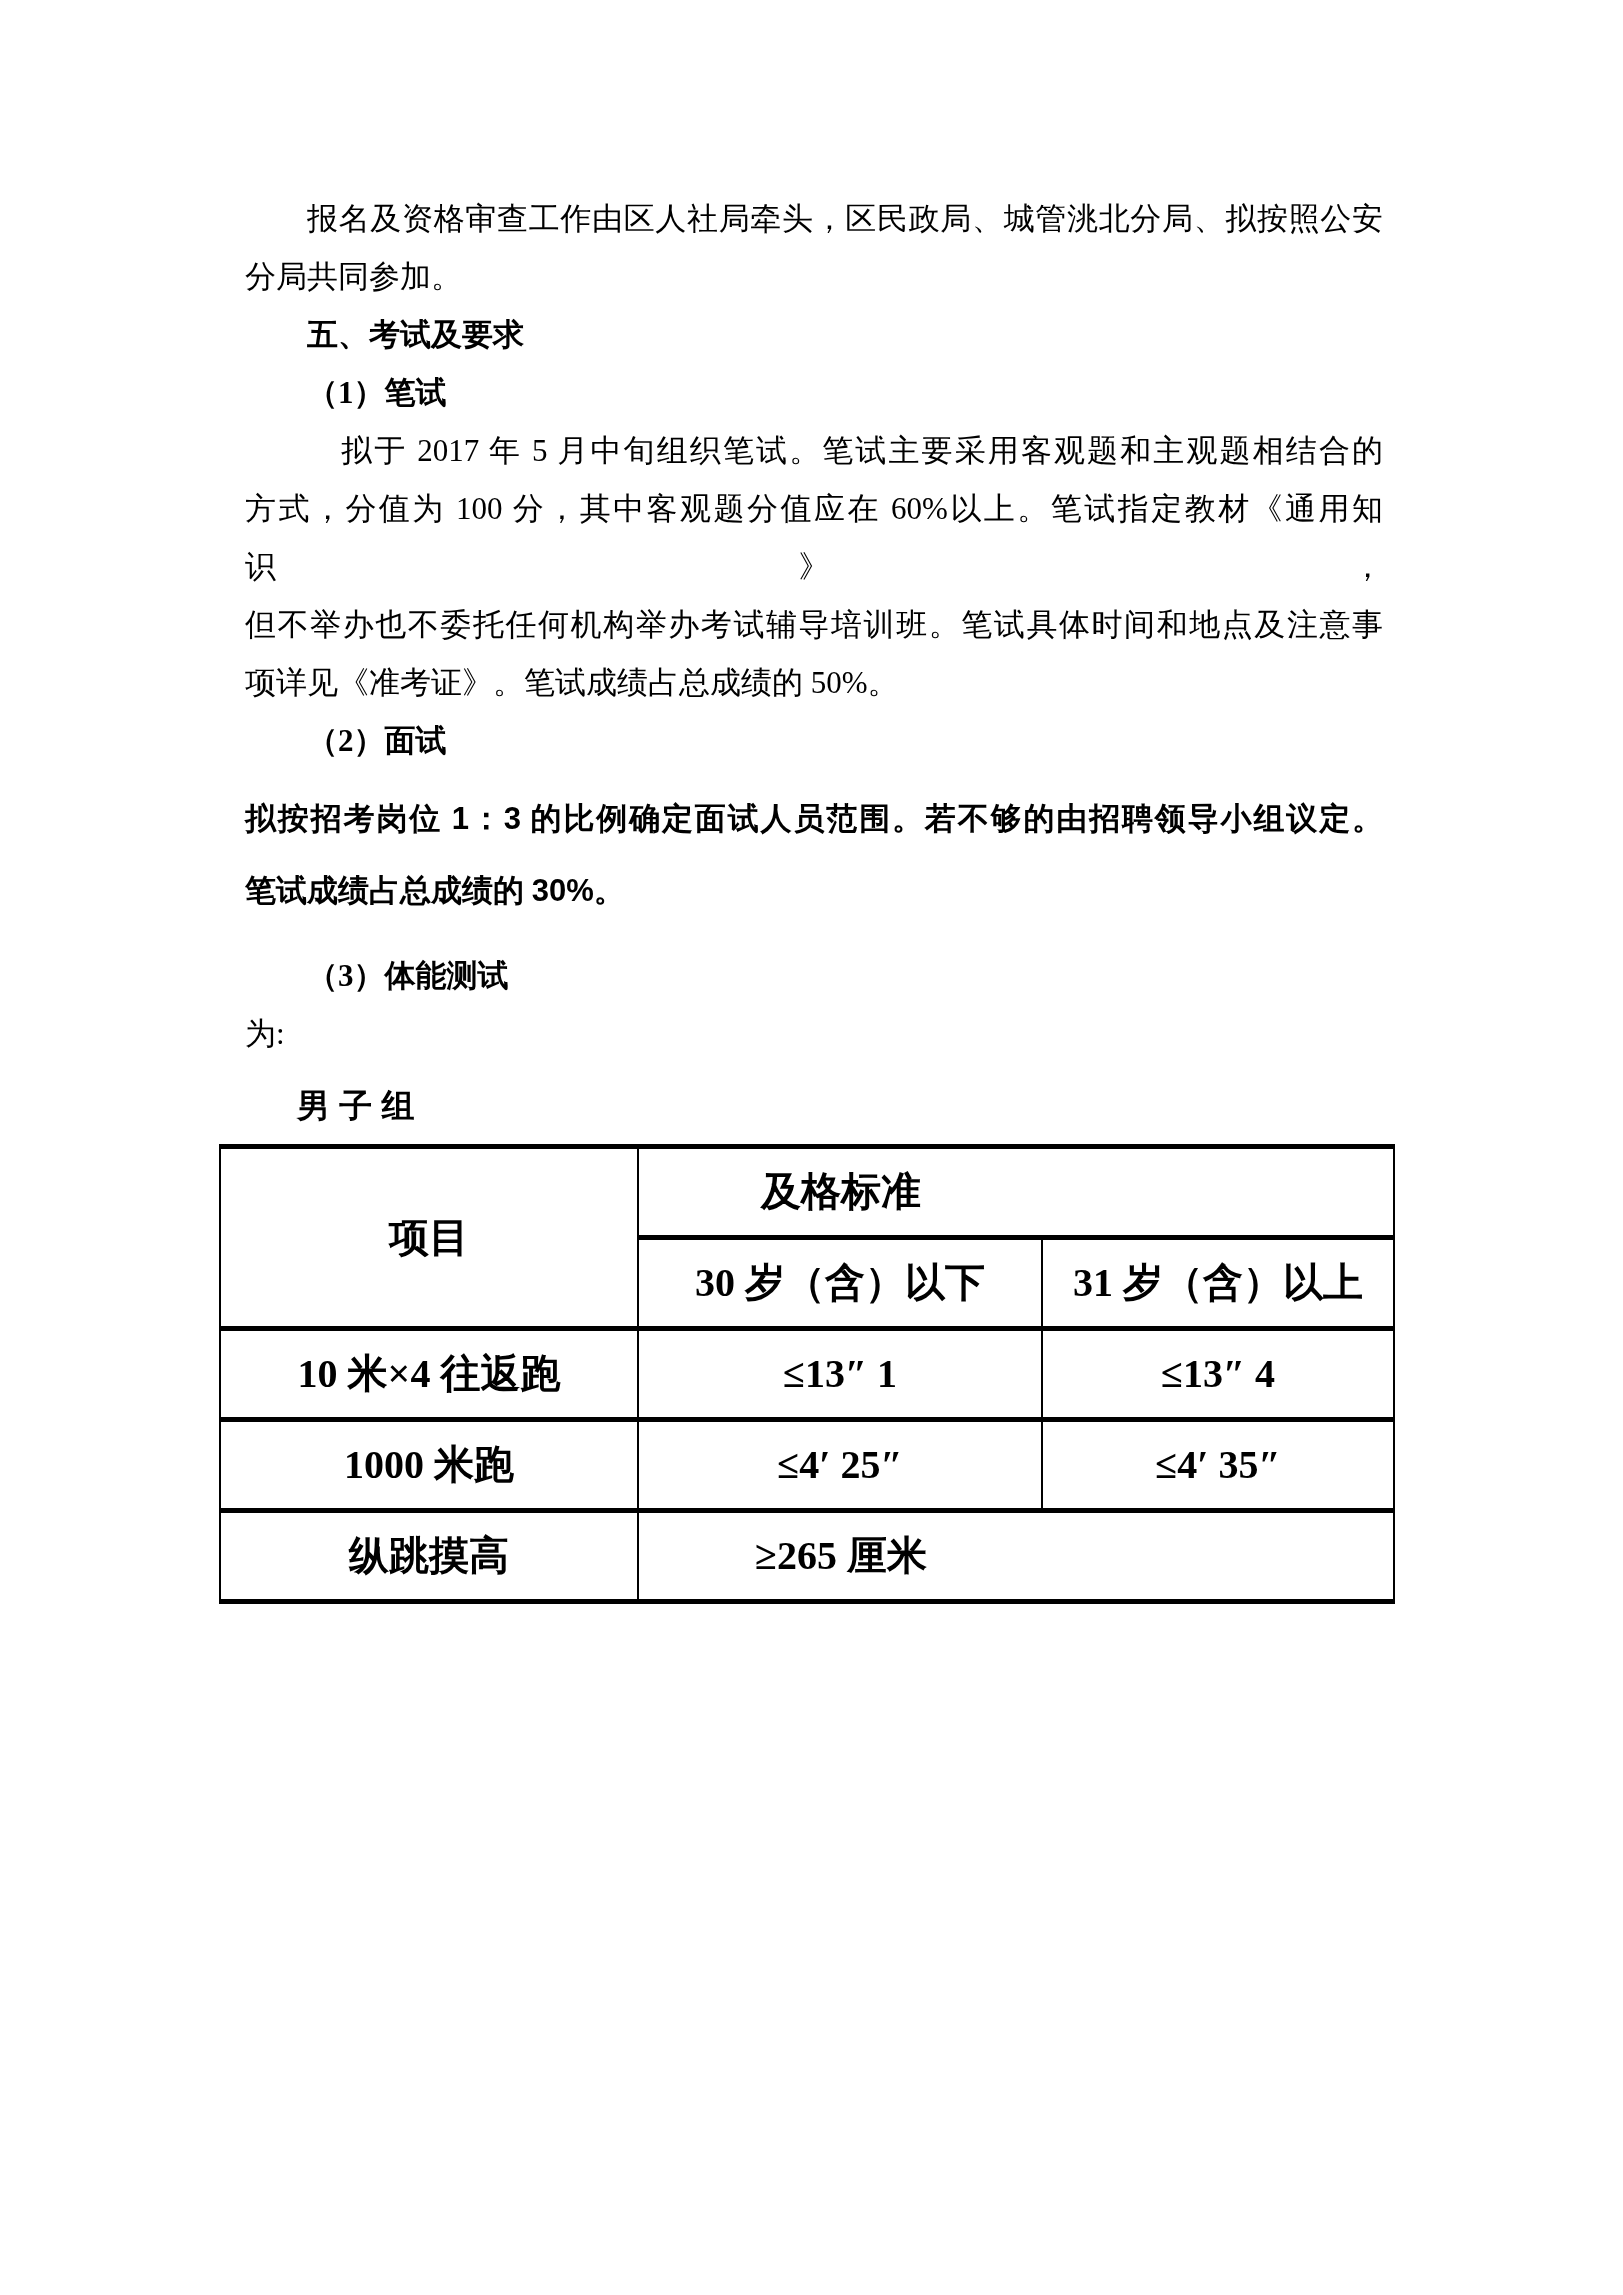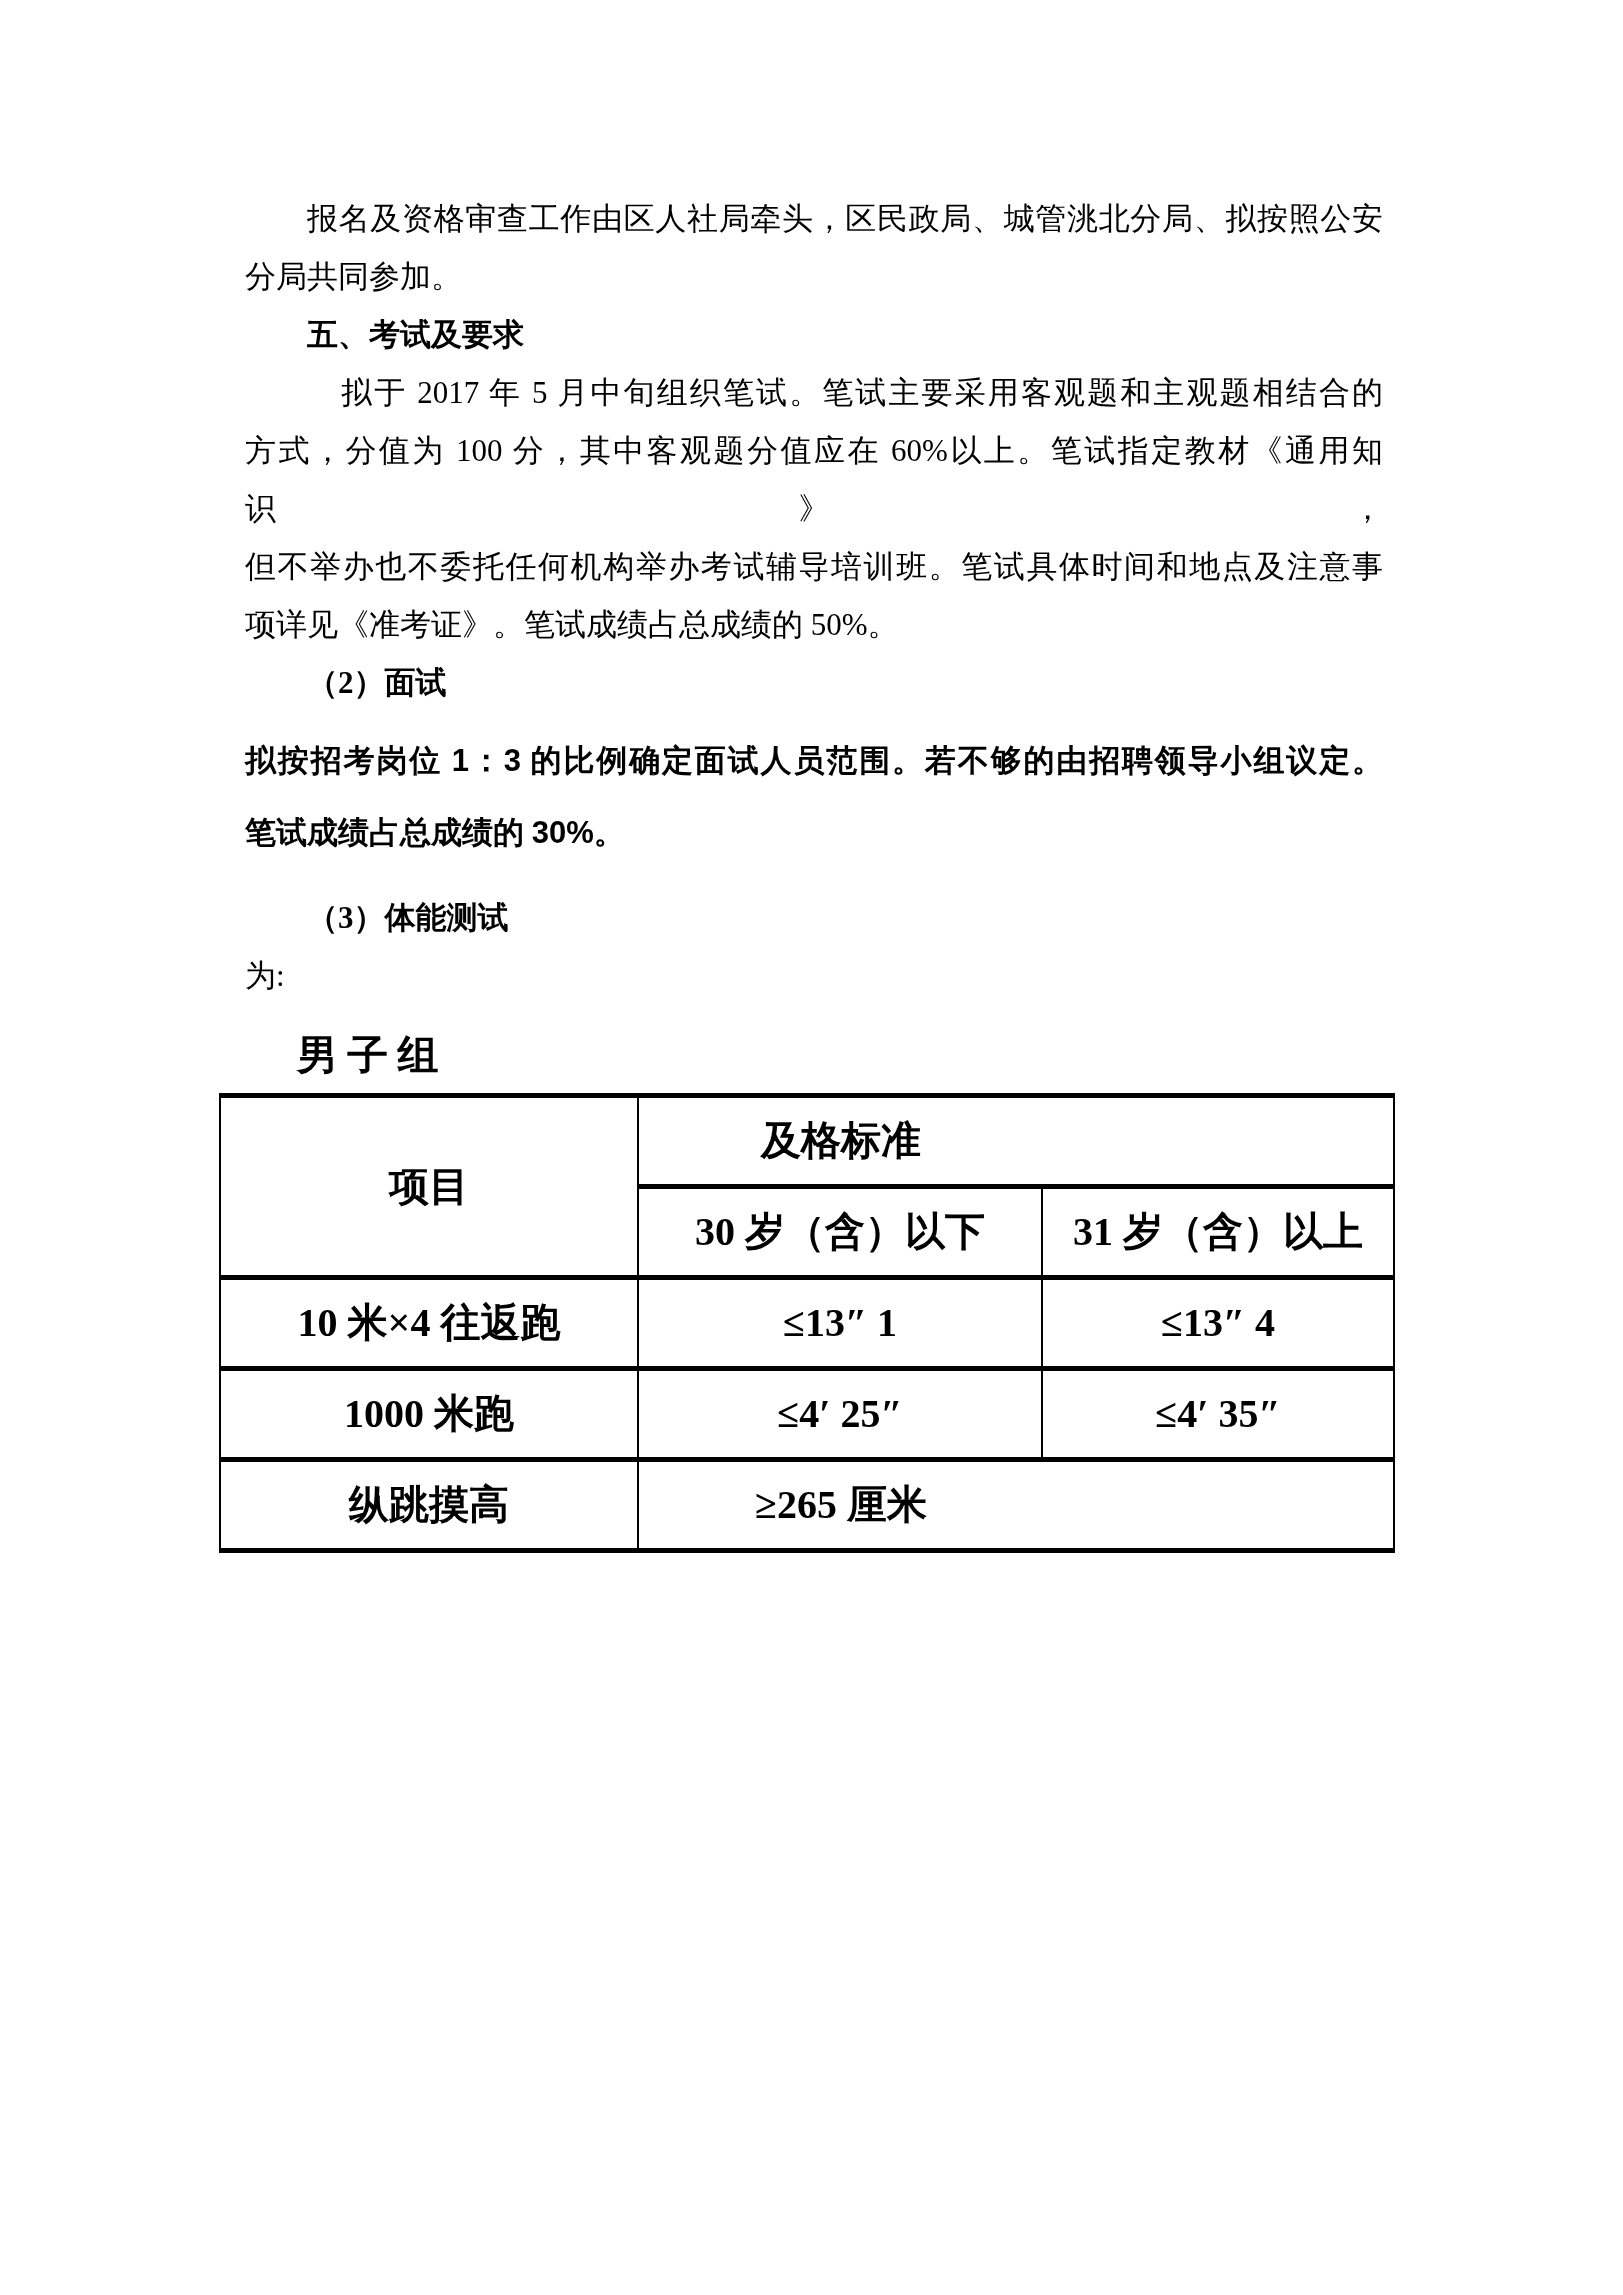--- a/index.html
+++ b/index.html
@@ -40,23 +40,23 @@
 
   
   .itv { font-weight: bold; margin-top: 13px; margin-bottom: 19.6px; }
   .itv .ln { line-height: 72px; min-height: 72px; }
   .num { font-family: "Liberation Sans", sans-serif; font-weight: bold; }
 
   
   .scan { font-weight: 600; }
 
   .group-label {
-    margin-top: 27px;
+    margin-top: 20px;
     margin-left: 52px;
-    font-size: 41px;
+    font-size: 33px;
     line-height: 47px;
     letter-spacing: 9.2px;
   }
 
   table.phys {
     border-collapse: collapse;
     table-layout: fixed;
     margin-left: -26px;
     margin-top: 14.4px;
     width: 1174px;
@@ -86,20 +86,21 @@
 <div class="page">
   <div class="content">
 
     <div>
       <div class="ln ind2 just">报名及资格审查工作由区人社局牵头，区民政局、城管洮北分局、拟按照公安</div>
       <div class="ln">分局共同参加。</div>
     </div>
 
     <div class="ln ind2 hd">五、考试及要求</div>
 
+    <div class="ln ind2 hd">（1）笔试</div>
 
     <div>
       <div class="ln ind3 just">拟于 2017 年 5 月中旬组织笔试。笔试主要采用客观题和主观题相结合的</div>
       <div class="ln just">方式，分值为 100 分，其中客观题分值应在 60%以上。笔试指定教材《通用知识》，</div>
       <div class="ln just">但不举办也不委托任何机构举办考试辅导培训班。笔试具体时间和地点及注意事</div>
       <div class="ln">项详见《准考证》。笔试成绩占总成绩的 50%。</div>
     </div>
 
     <div class="ln ind2 hd">（2）面试</div>
 

